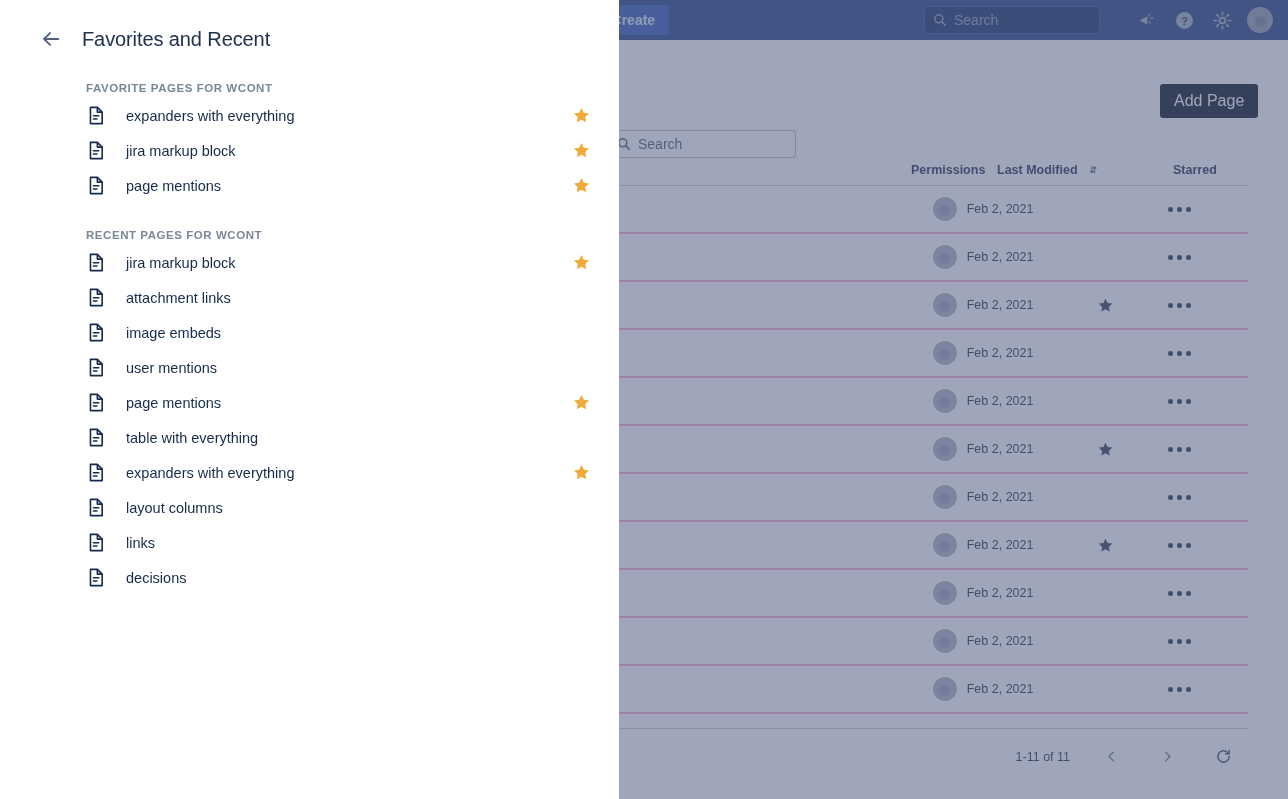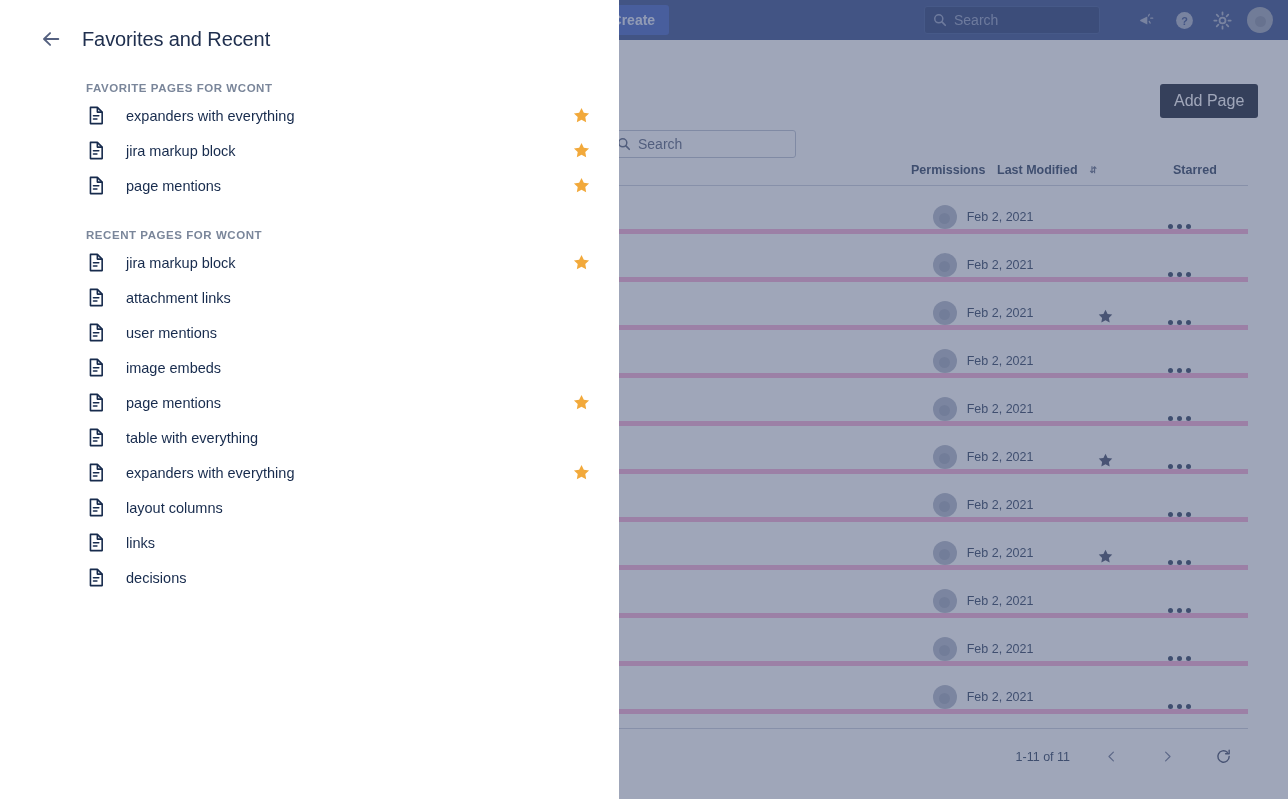--- a/index.html
+++ b/index.html
@@ -166,23 +166,23 @@
     box-sizing: border-box;
   }
   .col-title   { width: 911px; }
   .col-perms   { width: 86px; }
   .col-mod     { width: 176px; display: flex; align-items: center; gap: 12px; }
   .col-star    { width: 75px; }
   .sort-caret  { font-size: 9px; color: #5b6782; line-height: 1; }
 
   .ptable-row {
     display: flex;
-    align-items: flex-end;
+    align-items: center;
     height: 48px;
-    border-bottom: 5px solid #f9a8d4;
+    border-bottom: 2px solid #f9a8d4;
     box-sizing: border-box;
   }
   .cell-mod {
     width: 176px;
     display: flex;
     align-items: center;
     gap: 10px;
   }
   .row-avatar {
     width: 24px; height: 24px;
@@ -713,37 +713,37 @@
         </li>
         <li class="page-row">
           <span class="doc-icon">
             <svg width="17" height="19" viewBox="0 0 18 20" fill="none" stroke="#172b4d" stroke-width="1.7" stroke-linejoin="round">
               <path d="M2.6 1.4h7.3l5.1 5v12.2H2.6z"></path>
               <path d="M9.9 1.4v5h5.1"></path>
               <line x1="5.8" y1="10.3" x2="11.4" y2="10.3" stroke-linecap="round"></line>
               <line x1="5.8" y1="13.7" x2="9.4" y2="13.7" stroke-linecap="round"></line>
             </svg>
           </span>
+          <span class="page-name">image embeds</span>
+          <span class="fav-star hidden">
+            <svg width="19" height="19" viewBox="0 0 24 24" fill="#F2A93B">
+              <path d="M12 2.4l2.95 5.98 6.6.96-4.78 4.66 1.13 6.57L12 17.47l-5.9 3.1 1.13-6.57L2.45 9.34l6.6-.96z"></path>
+            </svg>
+          </span>
+        </li>
+        <li class="page-row">
+          <span class="doc-icon">
+            <svg width="17" height="19" viewBox="0 0 18 20" fill="none" stroke="#172b4d" stroke-width="1.7" stroke-linejoin="round">
+              <path d="M2.6 1.4h7.3l5.1 5v12.2H2.6z"></path>
+              <path d="M9.9 1.4v5h5.1"></path>
+              <line x1="5.8" y1="10.3" x2="11.4" y2="10.3" stroke-linecap="round"></line>
+              <line x1="5.8" y1="13.7" x2="9.4" y2="13.7" stroke-linecap="round"></line>
+            </svg>
+          </span>
           <span class="page-name">user mentions</span>
-          <span class="fav-star hidden">
-            <svg width="19" height="19" viewBox="0 0 24 24" fill="#F2A93B">
-              <path d="M12 2.4l2.95 5.98 6.6.96-4.78 4.66 1.13 6.57L12 17.47l-5.9 3.1 1.13-6.57L2.45 9.34l6.6-.96z"></path>
-            </svg>
-          </span>
-        </li>
-        <li class="page-row">
-          <span class="doc-icon">
-            <svg width="17" height="19" viewBox="0 0 18 20" fill="none" stroke="#172b4d" stroke-width="1.7" stroke-linejoin="round">
-              <path d="M2.6 1.4h7.3l5.1 5v12.2H2.6z"></path>
-              <path d="M9.9 1.4v5h5.1"></path>
-              <line x1="5.8" y1="10.3" x2="11.4" y2="10.3" stroke-linecap="round"></line>
-              <line x1="5.8" y1="13.7" x2="9.4" y2="13.7" stroke-linecap="round"></line>
-            </svg>
-          </span>
-          <span class="page-name">image embeds</span>
           <span class="fav-star hidden">
             <svg width="19" height="19" viewBox="0 0 24 24" fill="#F2A93B">
               <path d="M12 2.4l2.95 5.98 6.6.96-4.78 4.66 1.13 6.57L12 17.47l-5.9 3.1 1.13-6.57L2.45 9.34l6.6-.96z"></path>
             </svg>
           </span>
         </li>
         <li class="page-row">
           <span class="doc-icon">
             <svg width="17" height="19" viewBox="0 0 18 20" fill="none" stroke="#172b4d" stroke-width="1.7" stroke-linejoin="round">
               <path d="M2.6 1.4h7.3l5.1 5v12.2H2.6z"></path>

